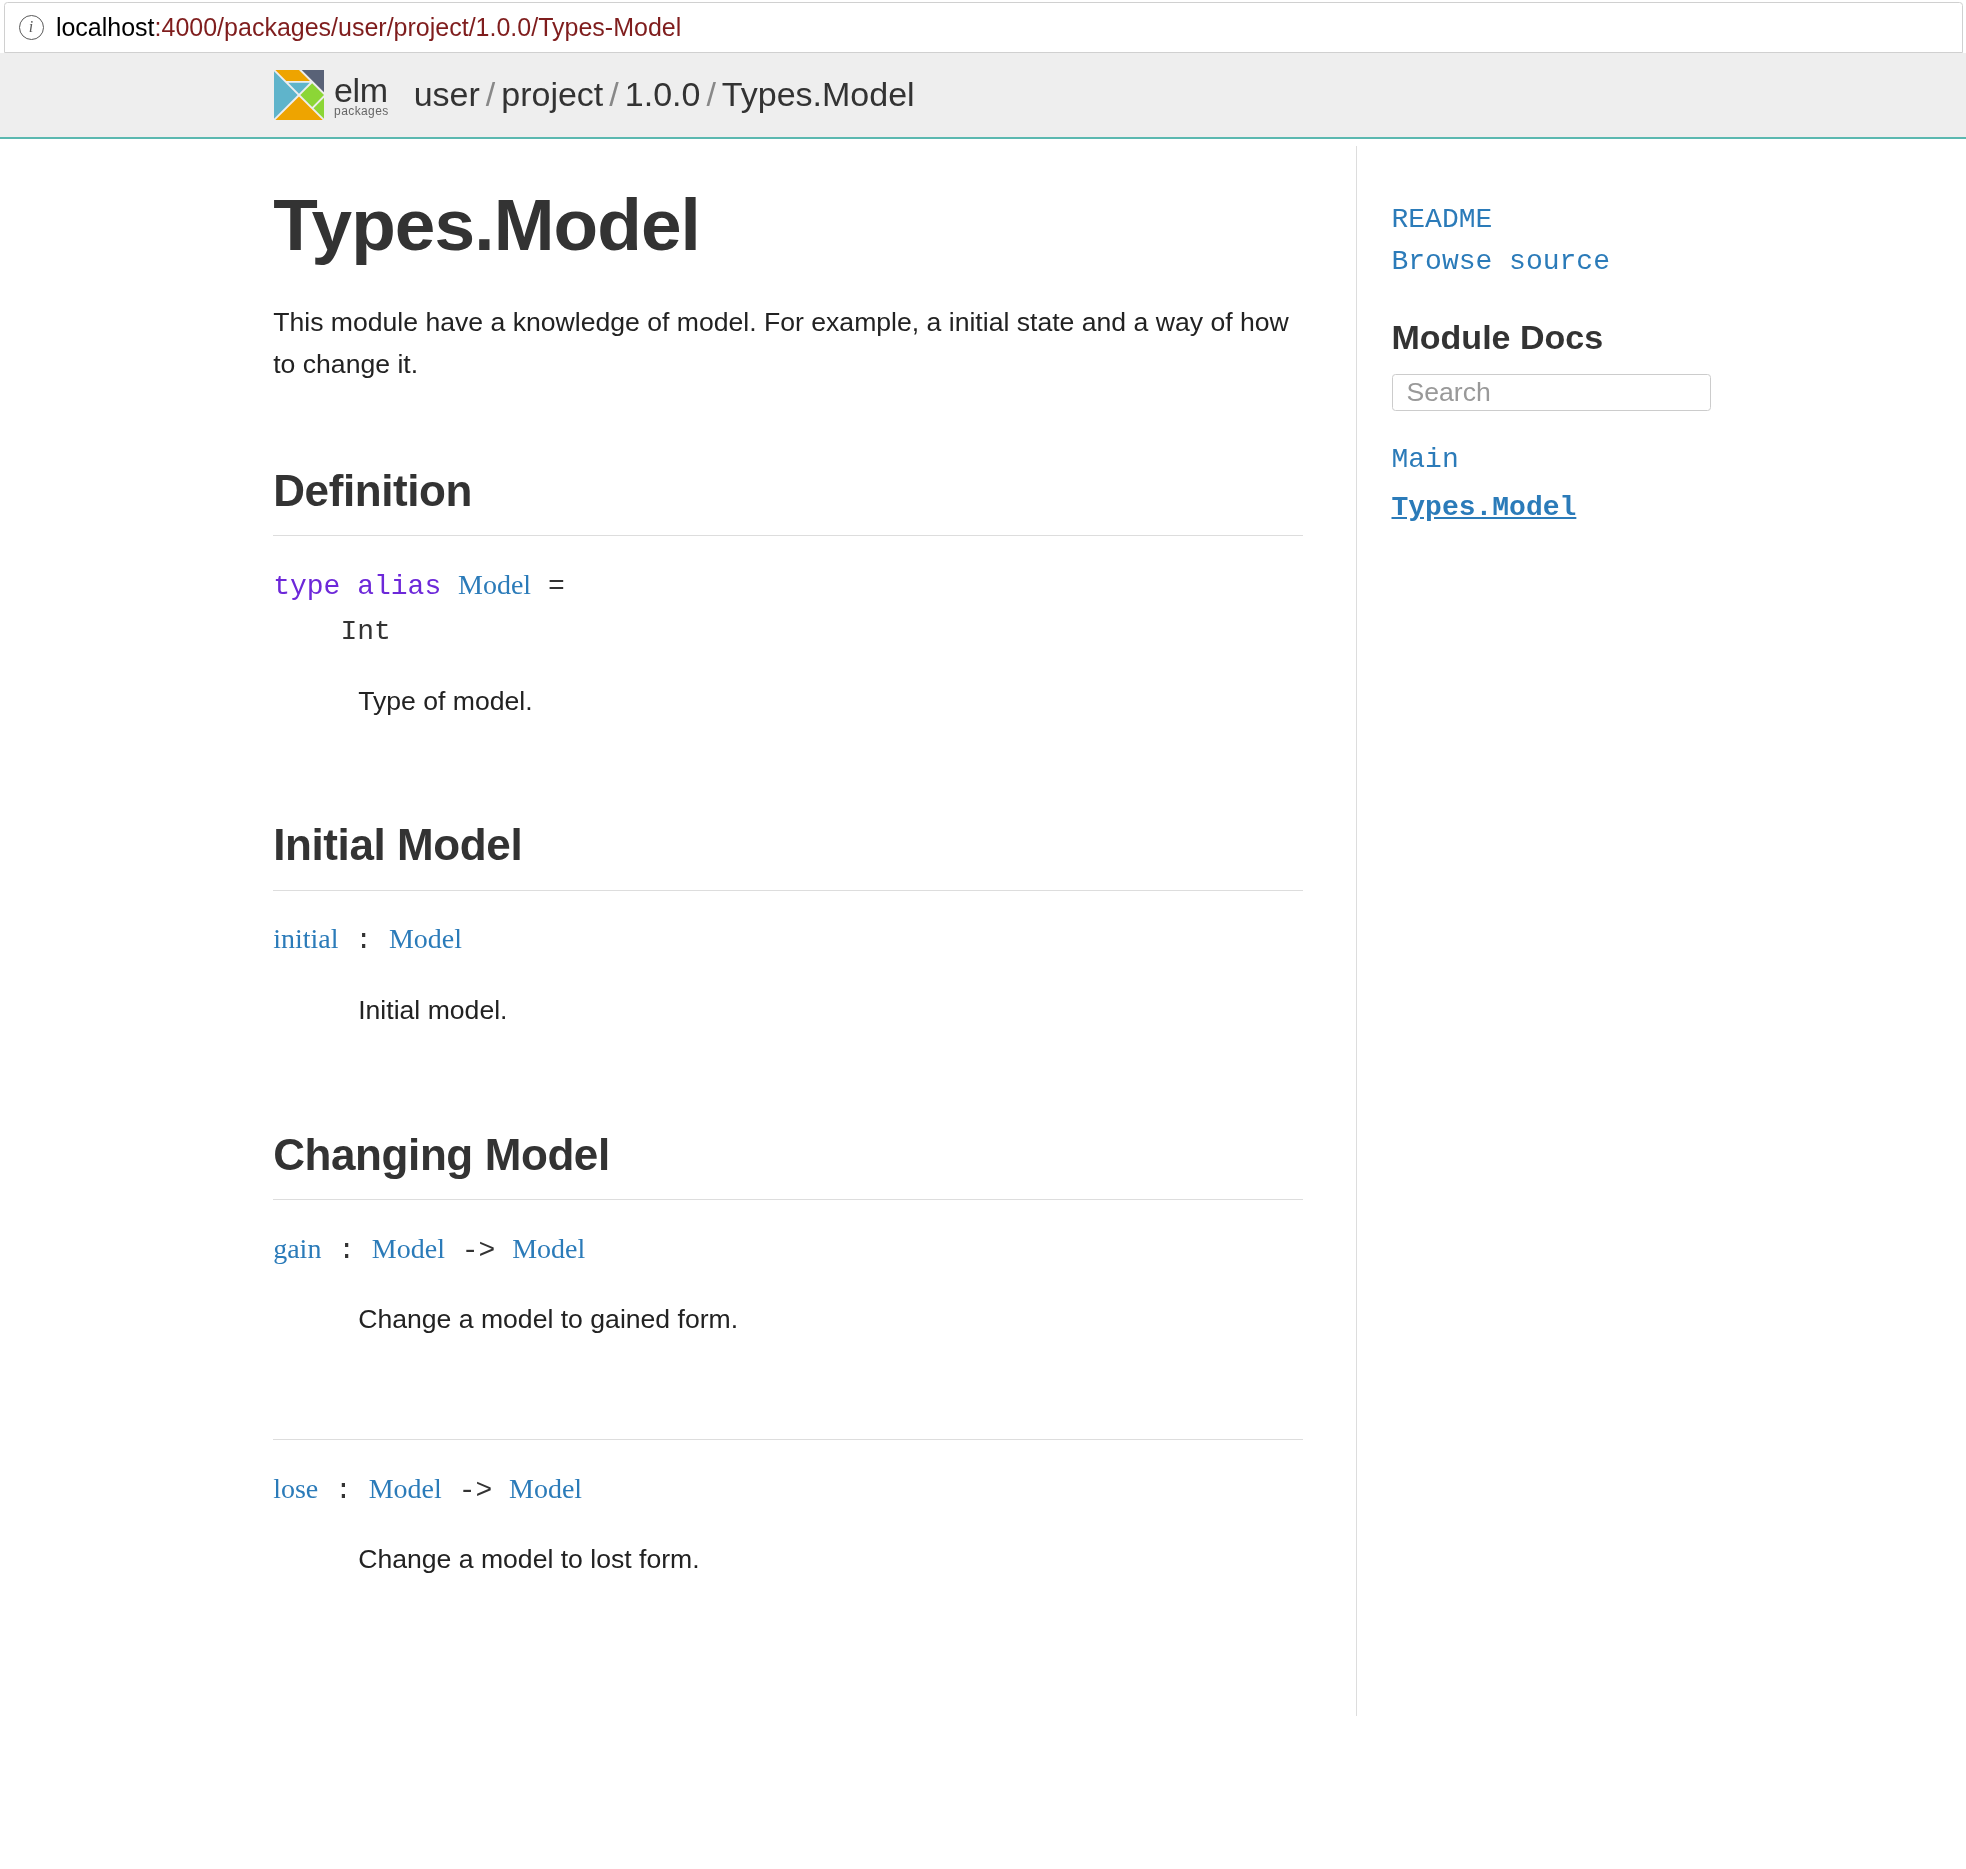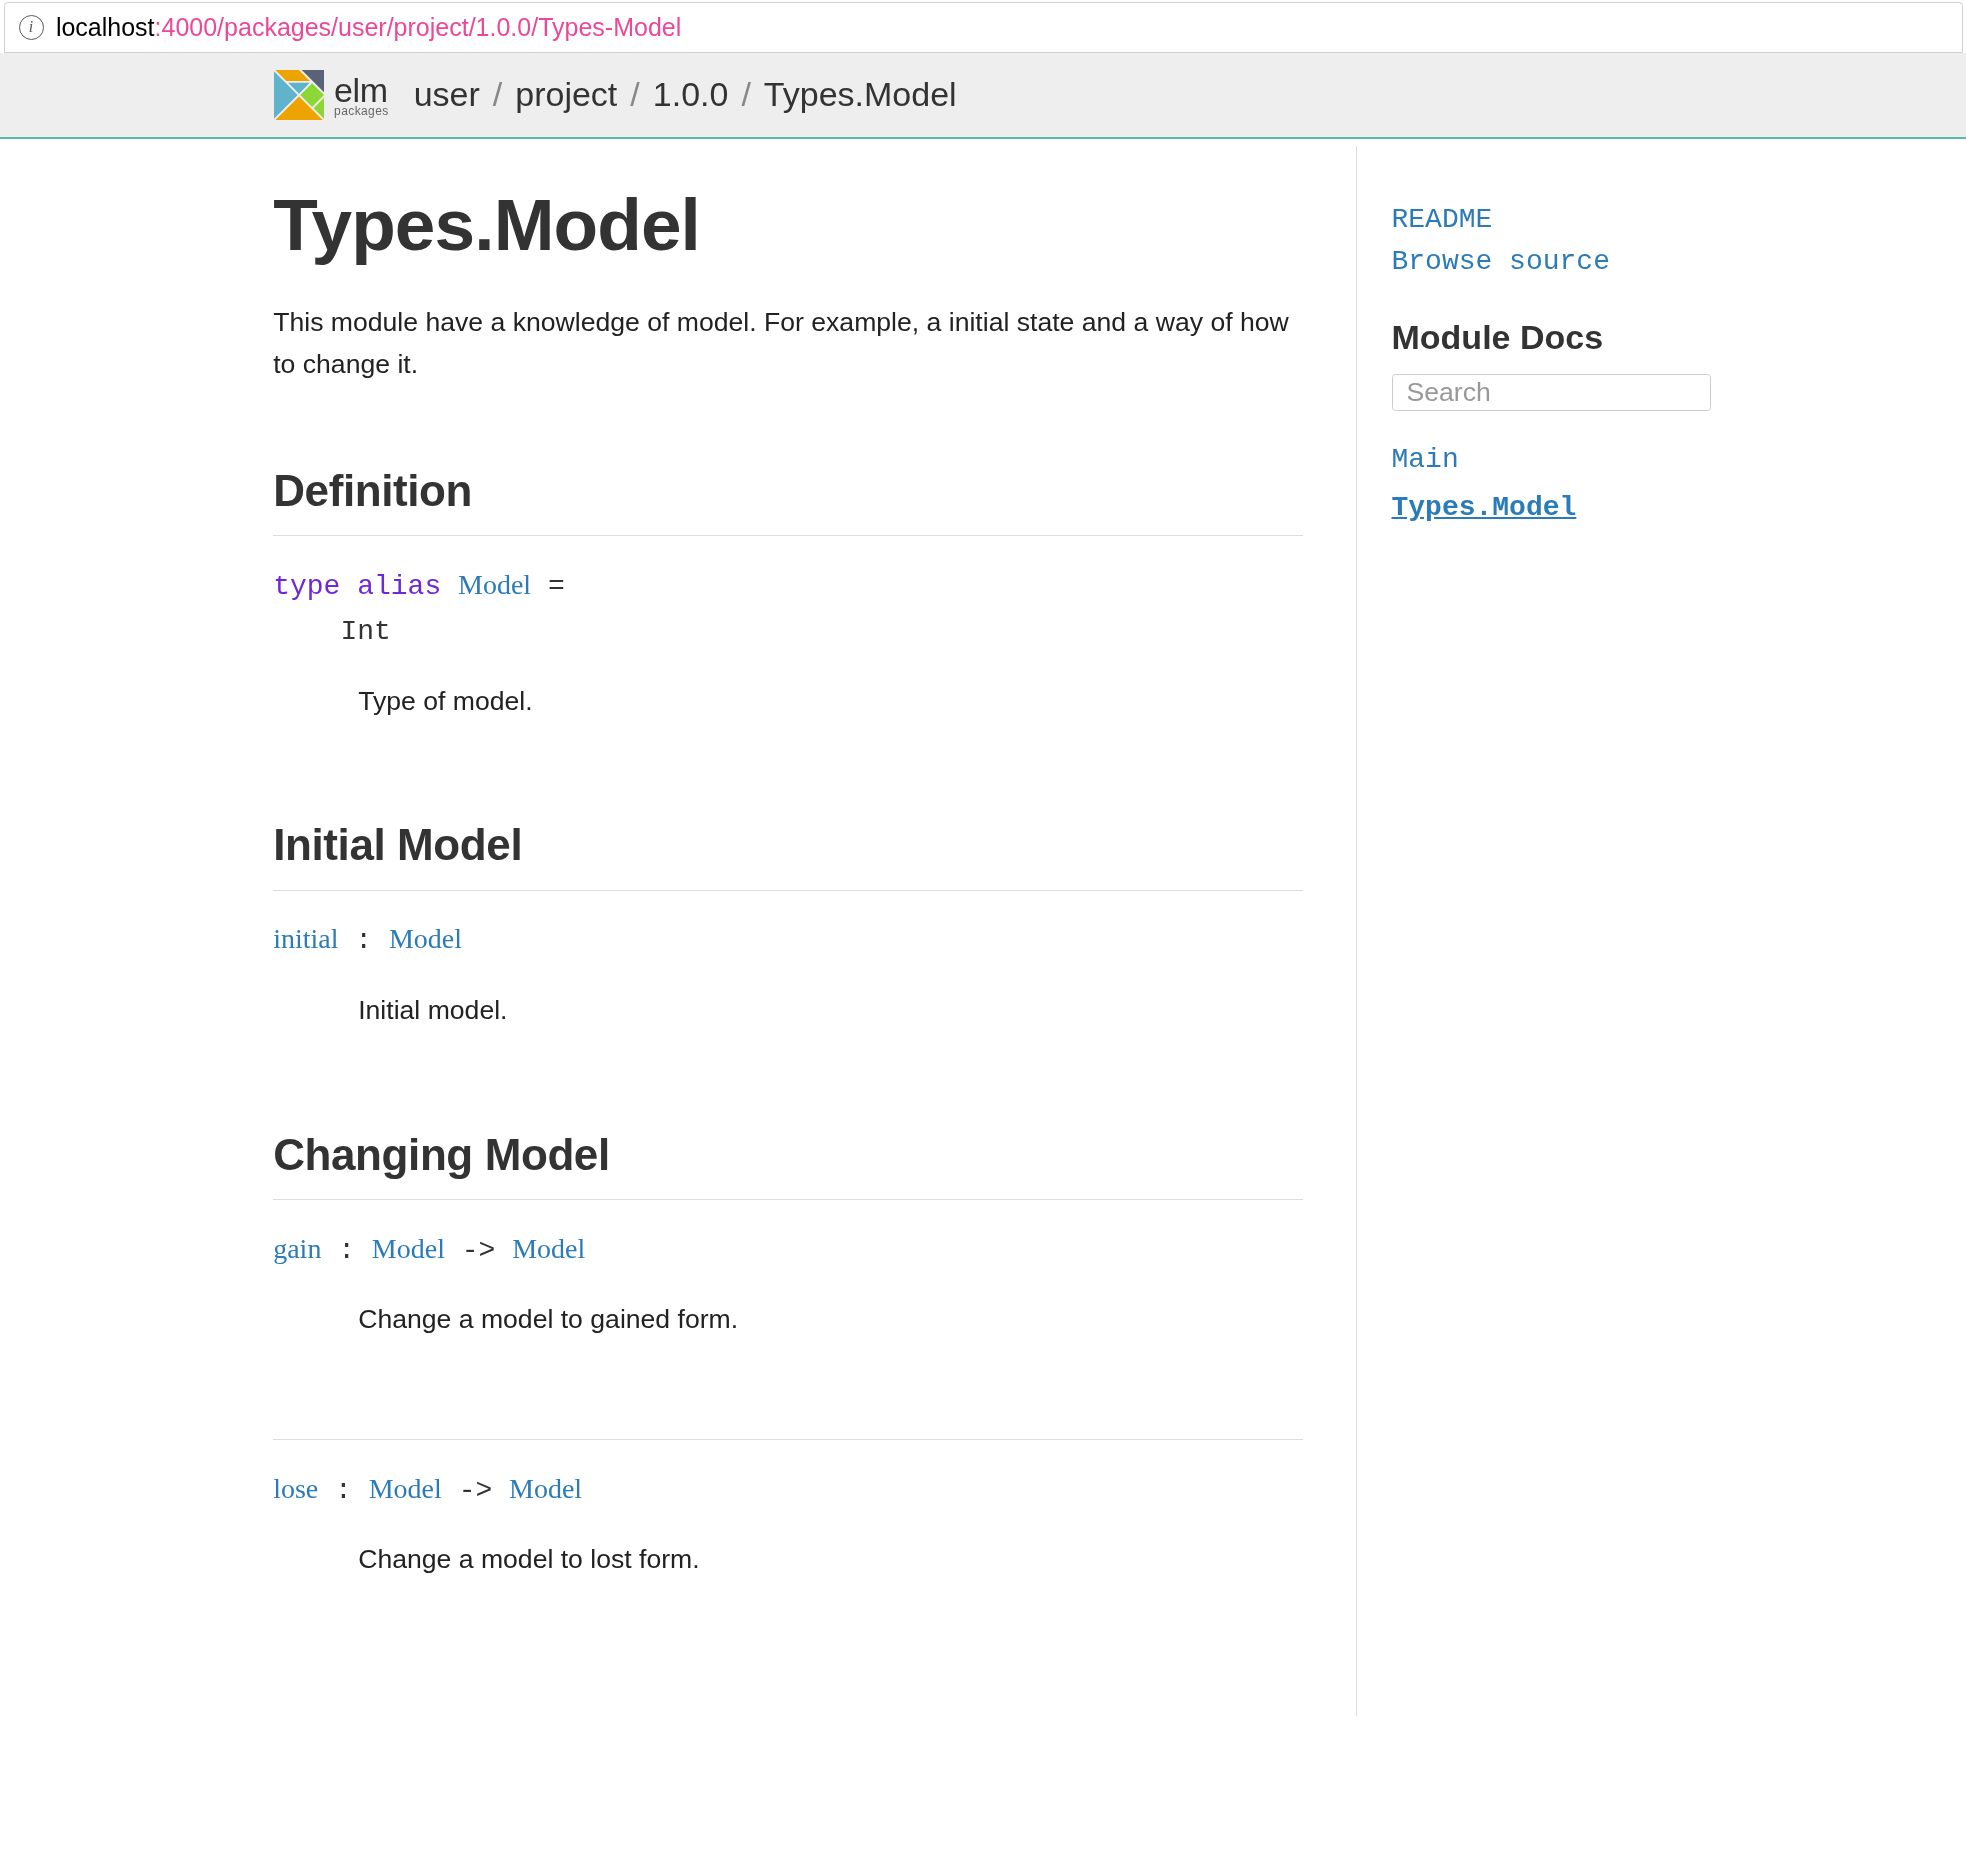--- a/index.html
+++ b/index.html
@@ -31,21 +31,21 @@
       display: flex;
       align-items: center;
       justify-content: center;
       font-family: Georgia, serif;
       font-style: italic;
       font-size: 16px;
       color: #5a5a5a;
       margin-right: 12.4px;
     }
     .url-host { color: #000; }
-    .url-path { color: #ec4899; }
+    .url-path { color: #7f1d1d; }
     .header-banner {
       background: #eeeeee;
       border-bottom: 2.7px solid #5bb8b0;
       padding: 17px 0;
     }
     .header-inner {
       max-width: 1525px;
       margin: 0 auto;
       padding: 0 53px;
       display: flex;
@@ -77,21 +77,21 @@
       color: #666;
       letter-spacing: 0.4px;
       align-self: flex-end;
       margin-top: -1.8px;
     }
     .breadcrumb {
       font-size: 34px;
       color: #333;
       display: flex;
       align-items: center;
-      gap: 13px;
+      gap: 6px;
     }
     .breadcrumb span.sep { color: #888; }
     .page-body {
       max-width: 1525px;
       margin: 0 auto;
       display: flex;
       padding: 0 35px;
     }
     .main-col {
       flex: 1;

